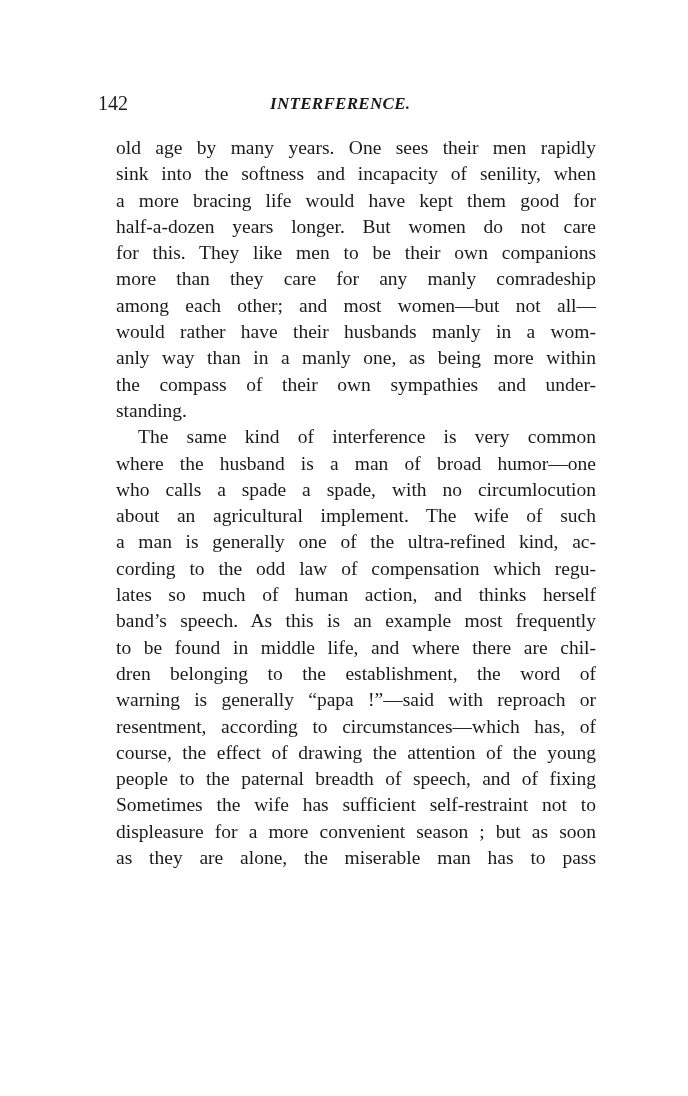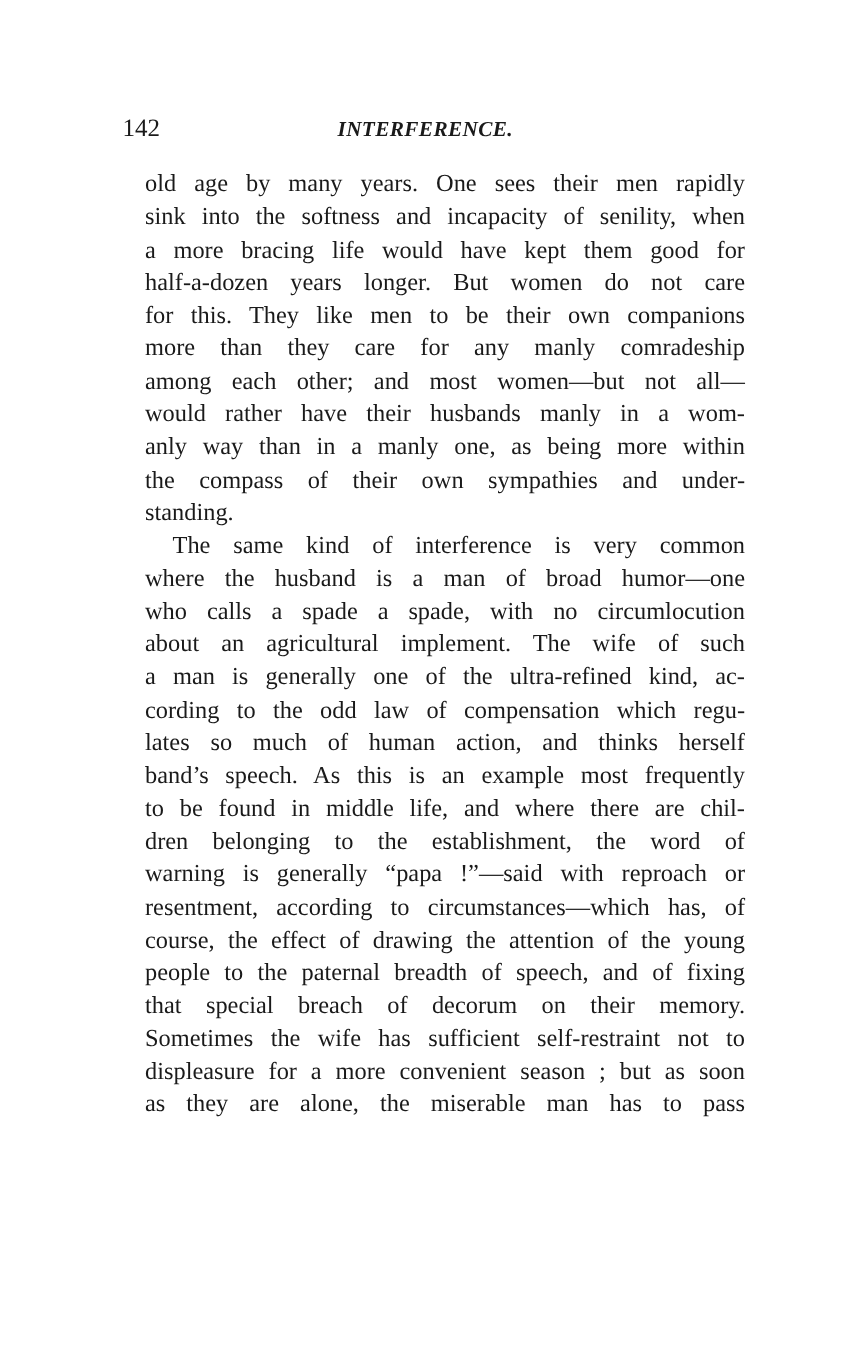--- a/index.html
+++ b/index.html
@@ -104,19 +104,18 @@
       <span class="line">a man is generally one of the ultra-refined kind, ac-</span>
       <span class="line">cording to the odd law of compensation which regu-</span>
       <span class="line">lates so much of human action, and thinks herself</span>
       <span class="line">band’s speech.  As this is an example most frequently</span>
       <span class="line">to be found in middle life, and where there are chil-</span>
       <span class="line">dren belonging to the establishment, the word of</span>
       <span class="line">warning is generally “papa !”—said with reproach or</span>
       <span class="line">resentment, according to circumstances—which has, of</span>
       <span class="line">course, the effect of drawing the attention of the young</span>
       <span class="line">people to the paternal breadth of speech, and of fixing</span>
-      <span class="line">that special breach of decorum on their memory.</span>
       <span class="line">Sometimes the wife has sufficient self-restraint not to</span>
       <span class="line">displeasure for a more convenient season ; but as soon</span>
       <span class="line">as they are alone, the miserable man has to pass</span>
     </div>
   </div>
 </div>
 
 </body></html>

